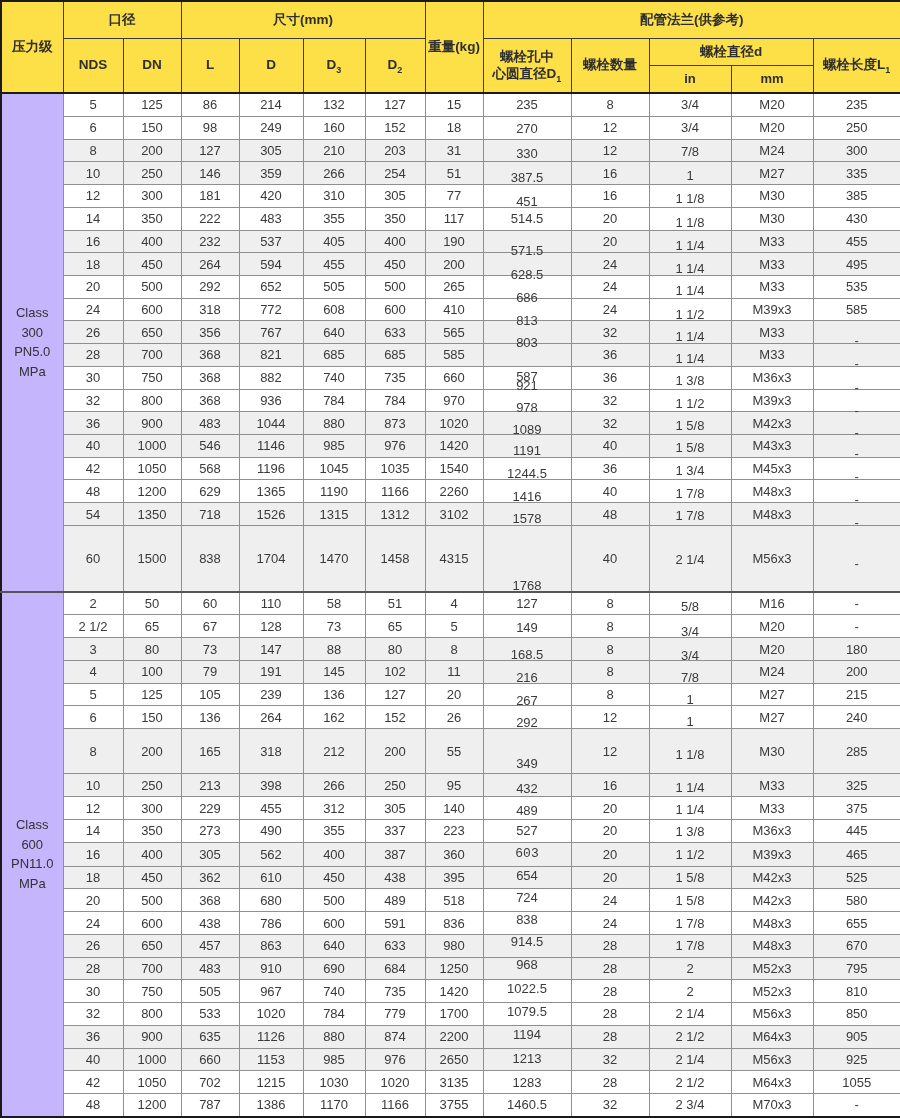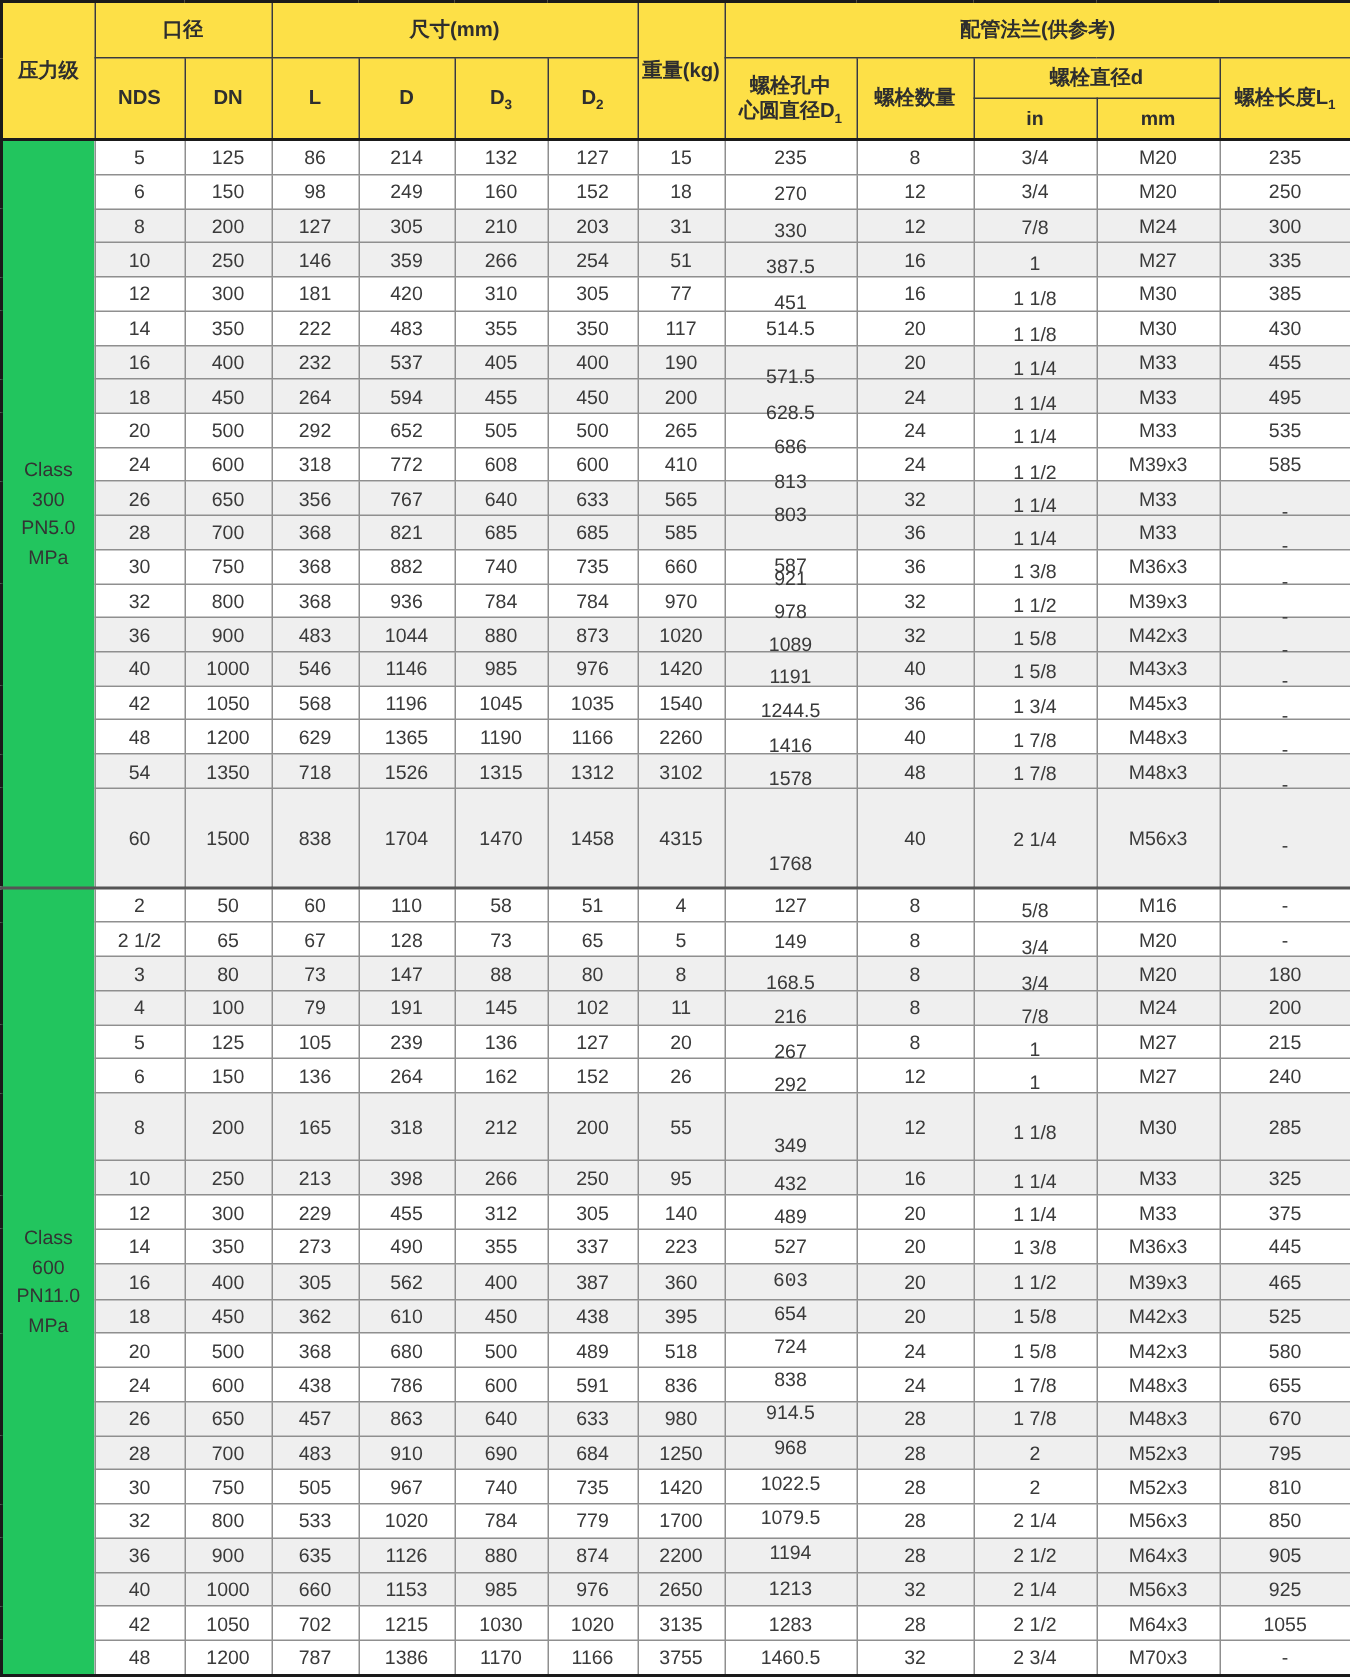--- a/index.html
+++ b/index.html
@@ -23,21 +23,21 @@
   }
   thead tr.h1 th{height:36px;}
   thead tr.h2 th{height:26px;}
   thead tr.h3 th{height:26px;}
   thead{border-bottom:2px solid #1a1a1a;}
   tbody td{
     border:1px solid #8f8f8f;font-size:13px;color:#3a3a3a;background:#ffffff;
   }
   tbody tr.alt td{background:#efefef;}
   tbody td.plabel{
-    background:#22c55e;font-size:13px;color:#333;line-height:1.5;
+    background:#c4b5fd;font-size:13px;color:#333;line-height:1.5;
     border:1px solid #8f8f8f;
   }
   tbody#sec1{border-top:2px solid #555;}
   sub{font-size:9px;line-height:0;}
   td .v{position:relative;display:inline-block;}
   .h-sub2{font-size:13px;}
 </style>
 </head>
 <body>
 
@@ -352,21 +352,21 @@
           <td><span class="v" style="top: 8px;">-</span></td>
         </tr>
         <tr class="alt">
           <td><span class="v">60</span></td>
           <td><span class="v">1500</span></td>
           <td><span class="v">838</span></td>
           <td><span class="v">1704</span></td>
           <td><span class="v">1470</span></td>
           <td><span class="v">1458</span></td>
           <td><span class="v">4315</span></td>
-          <td><span class="v" style="top: 2px; margin-top: 30px;">1768</span></td>
+          <td><span class="v" style="top: 12px; margin-top: 30px;">1768</span></td>
           <td><span class="v">40</span></td>
           <td><span class="v" style="top: 1px;">2 1/4</span></td>
           <td><span class="v">M56x3</span></td>
           <td><span class="v" style="top: 5px;">-</span></td>
         </tr>
       </tbody>
     <tbody id="sec1">
         <tr>
           <td class="plabel" rowspan="22">Class<br>600<br>PN11.0<br>MPa</td>
           <td><span class="v">2</span></td>

